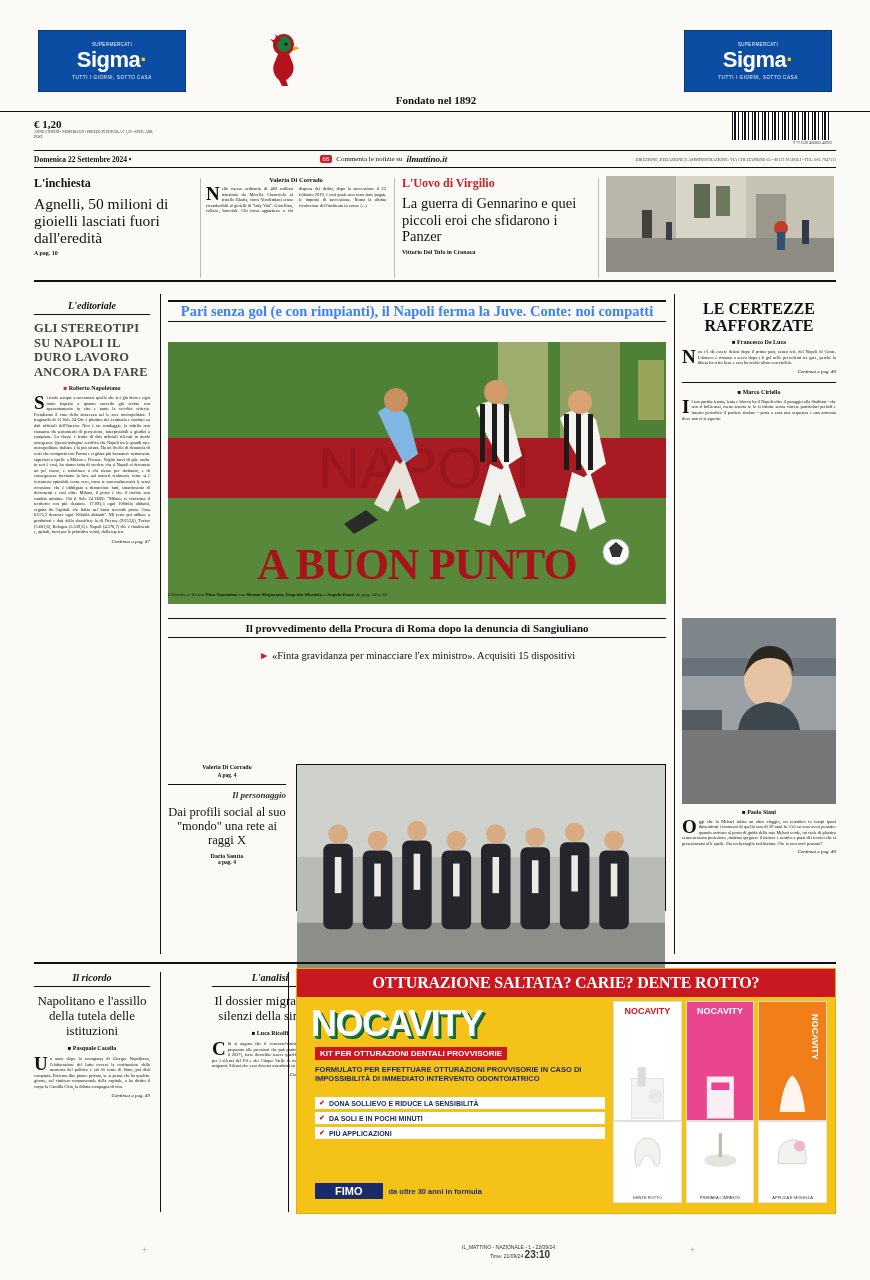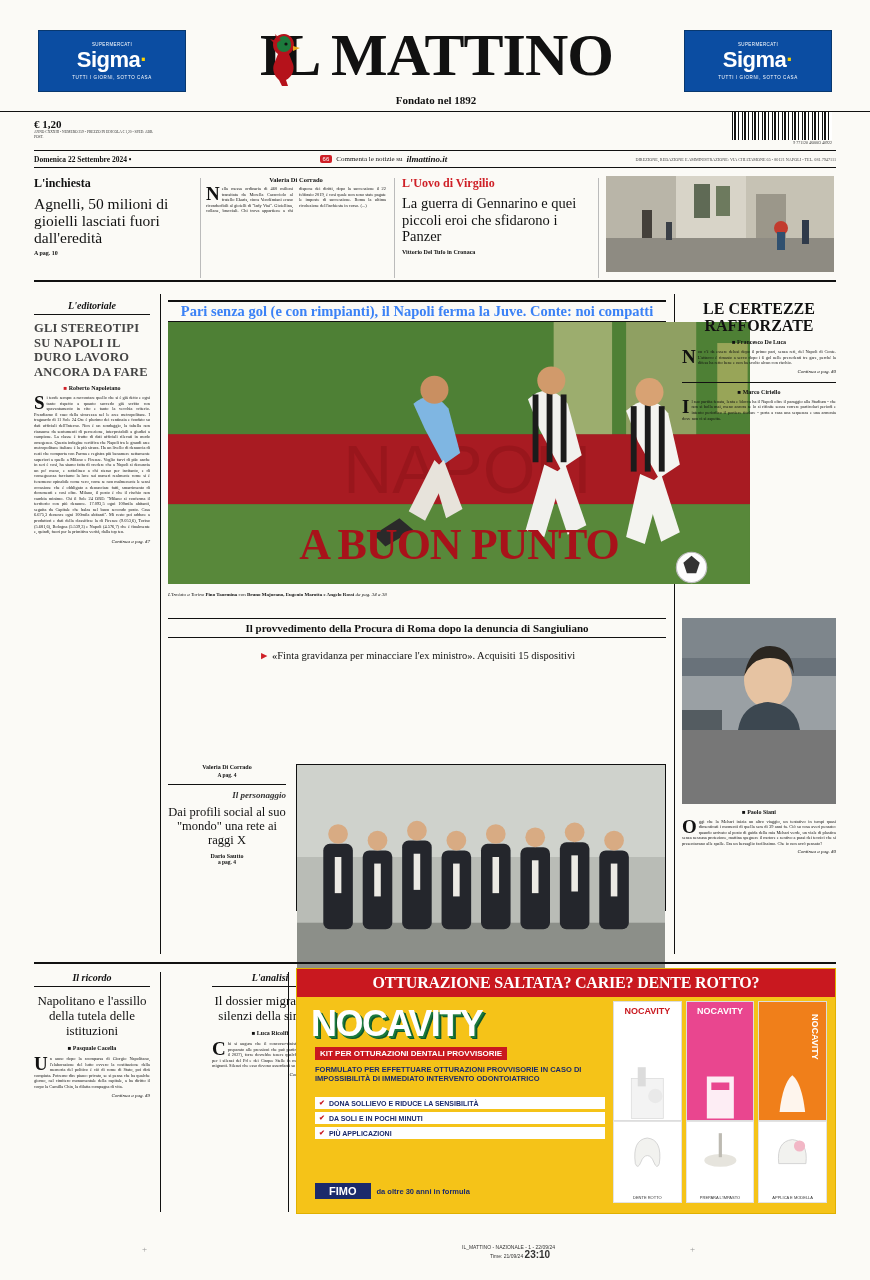--- a/index.html
+++ b/index.html
@@ -92,21 +92,21 @@
   .vsep { position:absolute; background:#111; }
 
   
   .sportbanner {
     position:absolute; left:134px; top:14px; width:498px; height:22px;
     border-top:2px solid #111; border-bottom:1px solid #111;
     display:flex; align-items:center; justify-content:center;
     color:#3b82f6; font-weight:bold; font-size:14.5px;
   }
   .photo-sport {
-    position:absolute; left:134px; top:36px; width:582px; height:262px;
+    position:absolute; left:134px; top:56px; width:498px; height:262px;
     overflow:hidden; background:#3a6b2a;
   }
   .photo-sport .overlay-title {
     position:absolute; bottom:14px; left:0; width:100%; text-align:center;
     font-size:44px; font-weight:bold; color:#a8121a; letter-spacing:-1px;
   }
   .photo-cap { position:absolute; left:134px; top:305px; width:498px; font-size:5px; line-height:7px; }
   .photo-cap b { font-weight:bold; }
   .photo-cap i { font-style:italic; }
 
@@ -169,21 +169,21 @@
   .ad-top { background:#c9181f; color:#fff; text-align:center; font-weight:bold; font-size:16px; padding:5px 0; letter-spacing:-.2px;}
   .ad-body { position:relative; height:212px; }
   .ad-logo { position:absolute; left:14px; top:6px; font-size:36px; font-weight:bold; color:#fff; letter-spacing:-1.5px;
     text-shadow:1.5px 1.5px 0 #1b7a3e, 3px 3px 0 #0f5a2c; font-family:"Liberation Sans",sans-serif;}
   .ad-kit { position:absolute; left:18px; top:50px; background:#c9181f; color:#fff; font-size:8px; font-weight:bold; padding:2px 5px; font-family:"Liberation Sans",sans-serif;}
   .ad-desc { position:absolute; left:18px; top:68px; width:290px; font-size:7.5px; line-height:9px; font-weight:bold; color:#1b2a6b; font-family:"Liberation Sans",sans-serif;}
   .ad-bullets { position:absolute; left:18px; top:100px; width:290px; font-family:"Liberation Sans",sans-serif;}
   .ad-bullets div { background:#fff; color:#1b2a6b; font-size:7px; font-weight:bold; padding:2px 4px; margin-bottom:3px; display:flex; gap:4px; align-items:center;}
   .ad-bullets .chk { color:#c9181f; font-weight:bold;}
   .ad-fimo { position:absolute; left:18px; bottom:10px; display:flex; align-items:center; gap:6px;}
-  .ad-fimo .logo { background:#1b2a6b; color:#fff; font-weight:bold; font-size:11px; padding:2px 14px; font-family:"Liberation Sans",sans-serif;}
+  .ad-fimo .logo { background:#1b2a6b; color:#fff; font-weight:bold; font-size:11px; padding:2px 20px; font-family:"Liberation Sans",sans-serif;}
   .ad-fimo .t { font-size:7.5px; font-weight:bold; color:#1b2a6b; font-family:"Liberation Sans",sans-serif;}
   .ad-packs { position:absolute; right:8px; top:4px; width:214px; height:120px; display:flex; gap:4px;}
   .pack { flex:1; background:#fff; border:1px solid #ddd; position:relative; overflow:hidden;}
   .pack .pk-t { color:#c9181f; font-weight:bold; font-size:9px; text-align:center; margin-top:4px; font-family:"Liberation Sans",sans-serif;}
   .pack.dark { background:#e9468f; }
   .pack.dark .pk-t { color:#fff; }
   .pack.vert { background:#f07f1a; }
   .pack.vert .pk-t { color:#fff; writing-mode:vertical-rl; position:absolute; right:6px; top:8px;}
   .ad-steps { position:absolute; right:8px; bottom:6px; width:214px; height:82px; display:flex; gap:4px;}
   .step { flex:1; background:#fff; border:1px solid #e3e3e3; position:relative;}
@@ -215,23 +215,20 @@
     </div>
 
     <div class="sigma right">
       <div class="sg-top">SUPERMERCATI</div>
       <div class="sg-main">
         <span>Sigma</span><span class="dot">·</span>
       </div>
       <div class="sg-sub">TUTTI I GIORNI, SOTTO CASA</div>
     </div>
 
-    <div class="title-wrap">
-      <div class="ttl">IL MATTINO</div>
-    </div>
 
     <svg class="rooster" viewBox="0 0 44 58">
       <path d="M22 4 C15 4 11 9 11 15 C11 19 13 22 16 24 L12 34 C10 39 12 46 17 50 L20 56 L26 56 L24 50 C30 47 33 40 31 34 L27 24 C30 22 32 19 32 15 C32 9 28 4 22 4 Z" fill="#b5121b"></path>
       <path d="M22 6 C26 6 29 10 29 15 C29 19 26 22 22 22 C18 22 15 19 15 15 C15 10 18 6 22 6 Z" fill="#1c7a3c"></path>
       <path d="M19 10 l-6 -6 l2 7 l-7 -2 l5 5 z" fill="#b5121b"></path>
       <circle cx="24" cy="14" r="1.6" fill="#111"></circle>
       <path d="M31 16 l7 2 l-7 3 z" fill="#e8a81c"></path>
     </svg>
 
     <div class="foundato">Fondato nel 1892</div>

